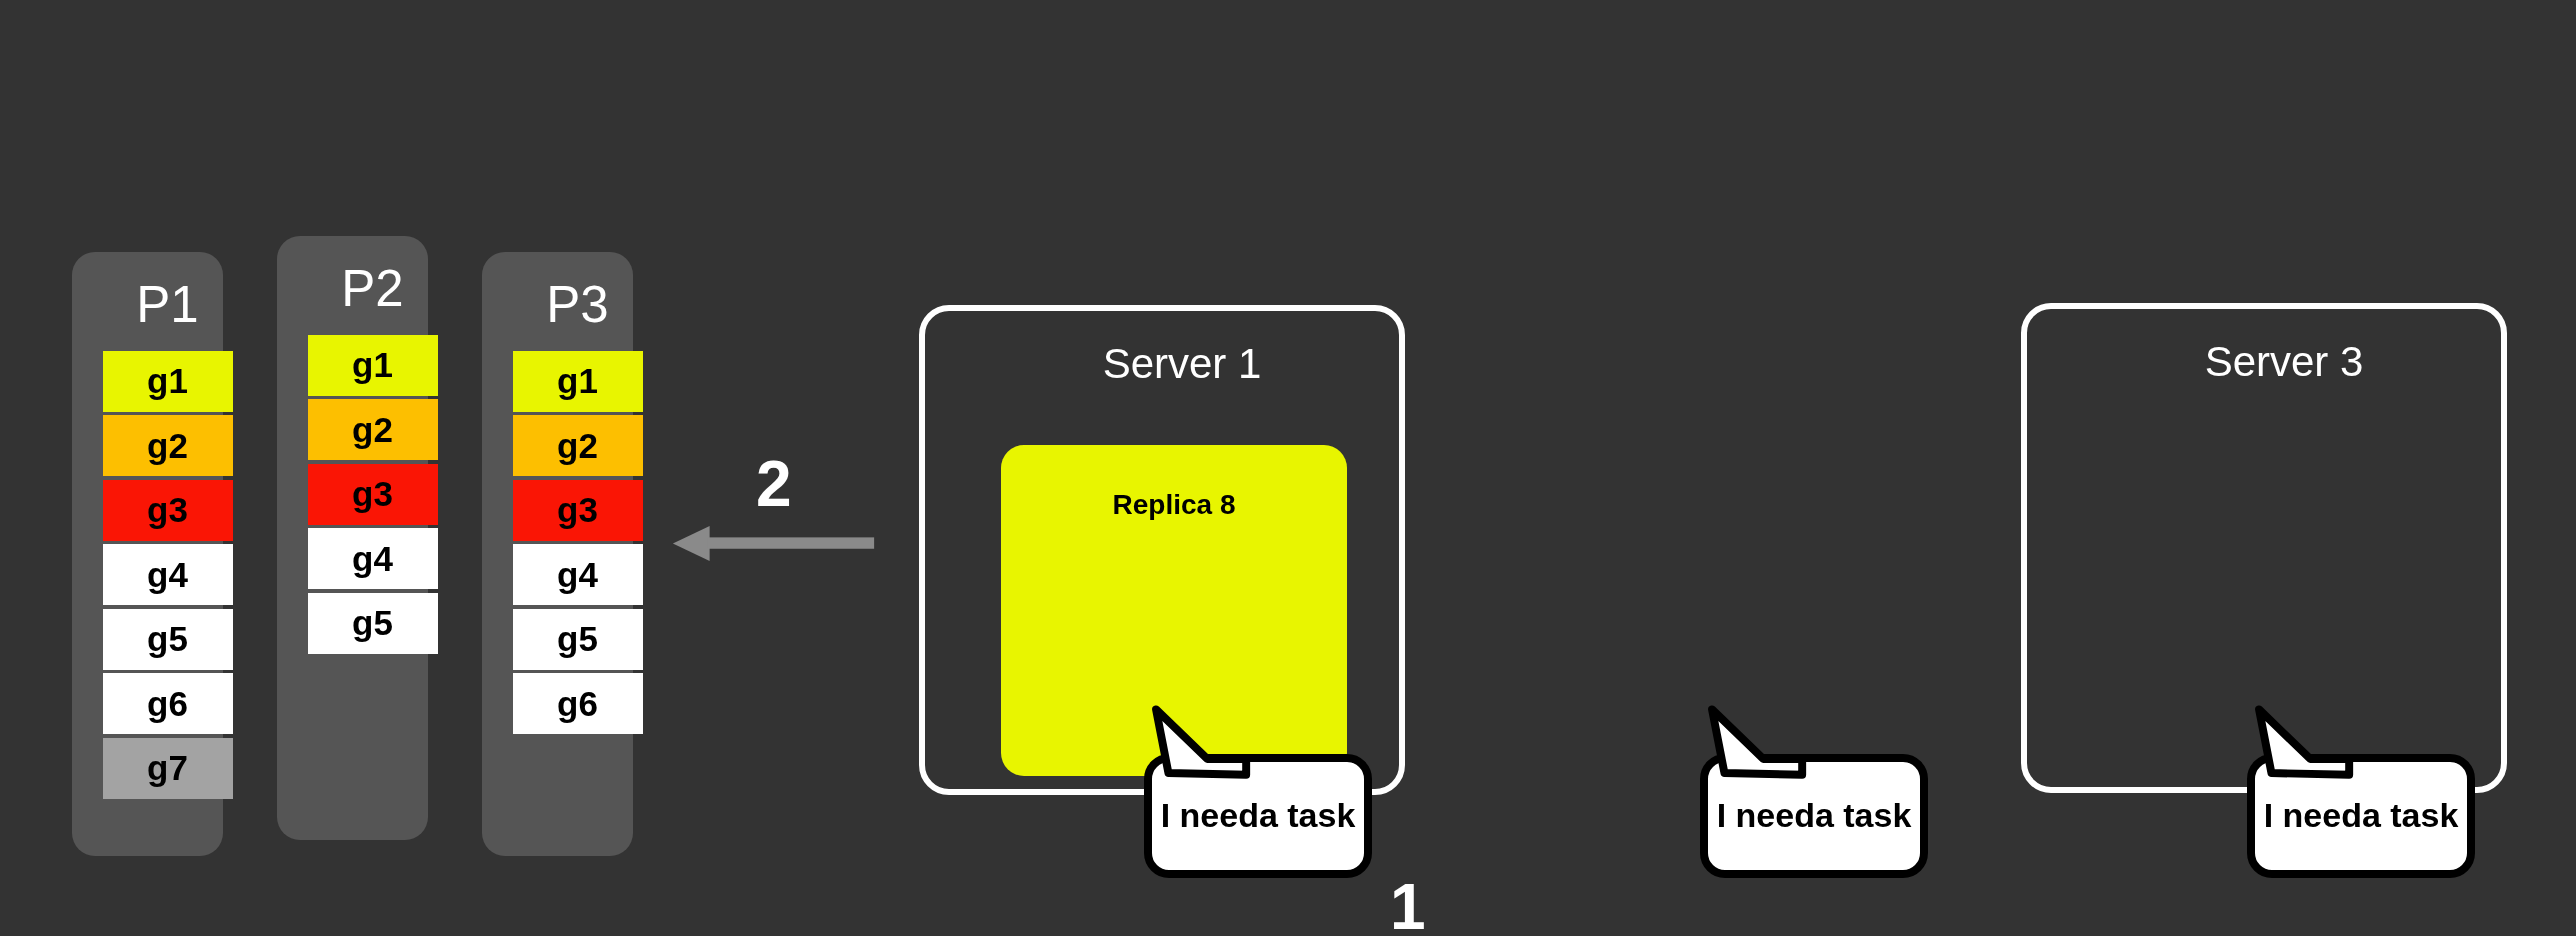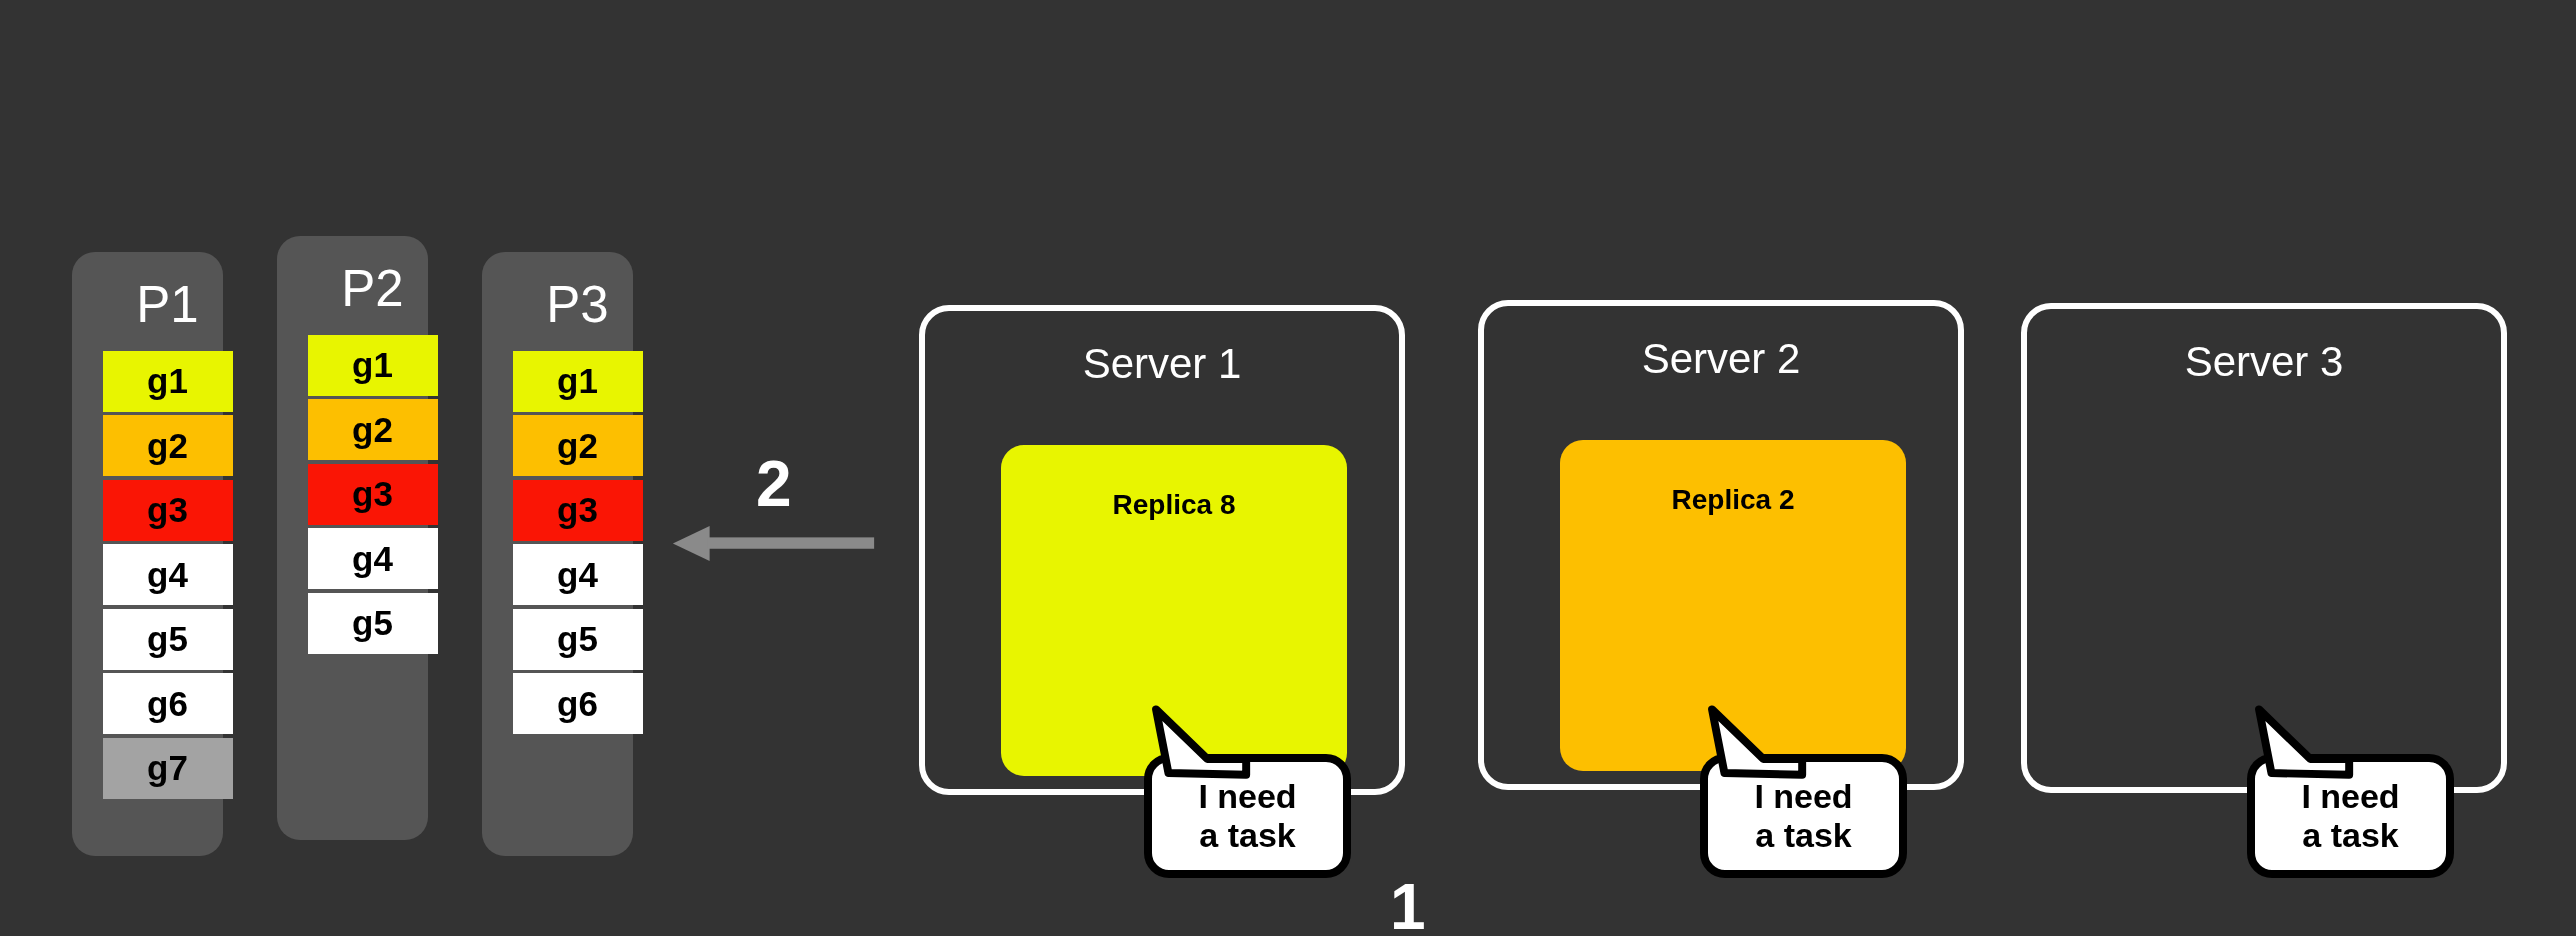--- a/index.html
+++ b/index.html
@@ -85,20 +85,21 @@
   .server-title {
     position: absolute;
     top: 32px;
     left: 0;
     width: 100%;
     text-align: center;
     color: #ffffff;
     font-size: 42px;
     font-weight: 400;
     line-height: 1;
+    padding-left: 20px;
   }
   .replica {
     position: absolute;
     left: 76px;
     top: 134px;
     width: 346px;
     height: 331px;
     border-radius: 23px;
     box-sizing: border-box;
   }
@@ -110,28 +111,28 @@
     text-align: center;
     color: #000000;
     font-size: 28px;
     font-weight: bold;
     line-height: 1;
   }
 
   
   .bubble {
     position: absolute;
-    width: 207px;
+    width: 228px;
     height: 124px;
     background: #ffffff;
     border: 8px solid #000000;
     border-radius: 25px;
     box-sizing: border-box;
     display: flex;
-    flex-direction: column;
+    flex-direction: row;
     align-items: center;
     justify-content: center;
     z-index: 20;
   }
   .bubble-line {
     color: #000000;
     font-size: 34px;
     font-weight: bold;
     line-height: 1.16;
     white-space: nowrap;
@@ -197,26 +198,20 @@
     </div>
   </div>
   <div class="bubble" style="left:1144px; top:754px;">
     <svg class="bubble-tail" viewBox="0 0 120 80">
       <path d="M 22,78 L 8,6 L 66,62 L 110,62 L 110,80 Z" fill="#ffffff" stroke="#000000" stroke-width="9" stroke-linejoin="round"></path>
     </svg>
     <div class="bubble-line">I need</div>
     <div class="bubble-line">a task</div>
   </div>
 
-  <div class="server" style="left:1478px; top:300px; width:486px; height:490px;">
-    <div class="server-title">Server 2</div>
-    <div class="replica" style="background:#fdbf00;">
-      <div class="replica-label">Replica 2</div>
-    </div>
-  </div>
   <div class="bubble" style="left:1700px; top:754px;">
     <svg class="bubble-tail" viewBox="0 0 120 80">
       <path d="M 22,78 L 8,6 L 66,62 L 110,62 L 110,80 Z" fill="#ffffff" stroke="#000000" stroke-width="9" stroke-linejoin="round"></path>
     </svg>
     <div class="bubble-line">I need</div>
     <div class="bubble-line">a task</div>
   </div>
 
   <div class="server" style="left:2021px; top:303px; width:486px; height:490px;">
     <div class="server-title">Server 3</div>

